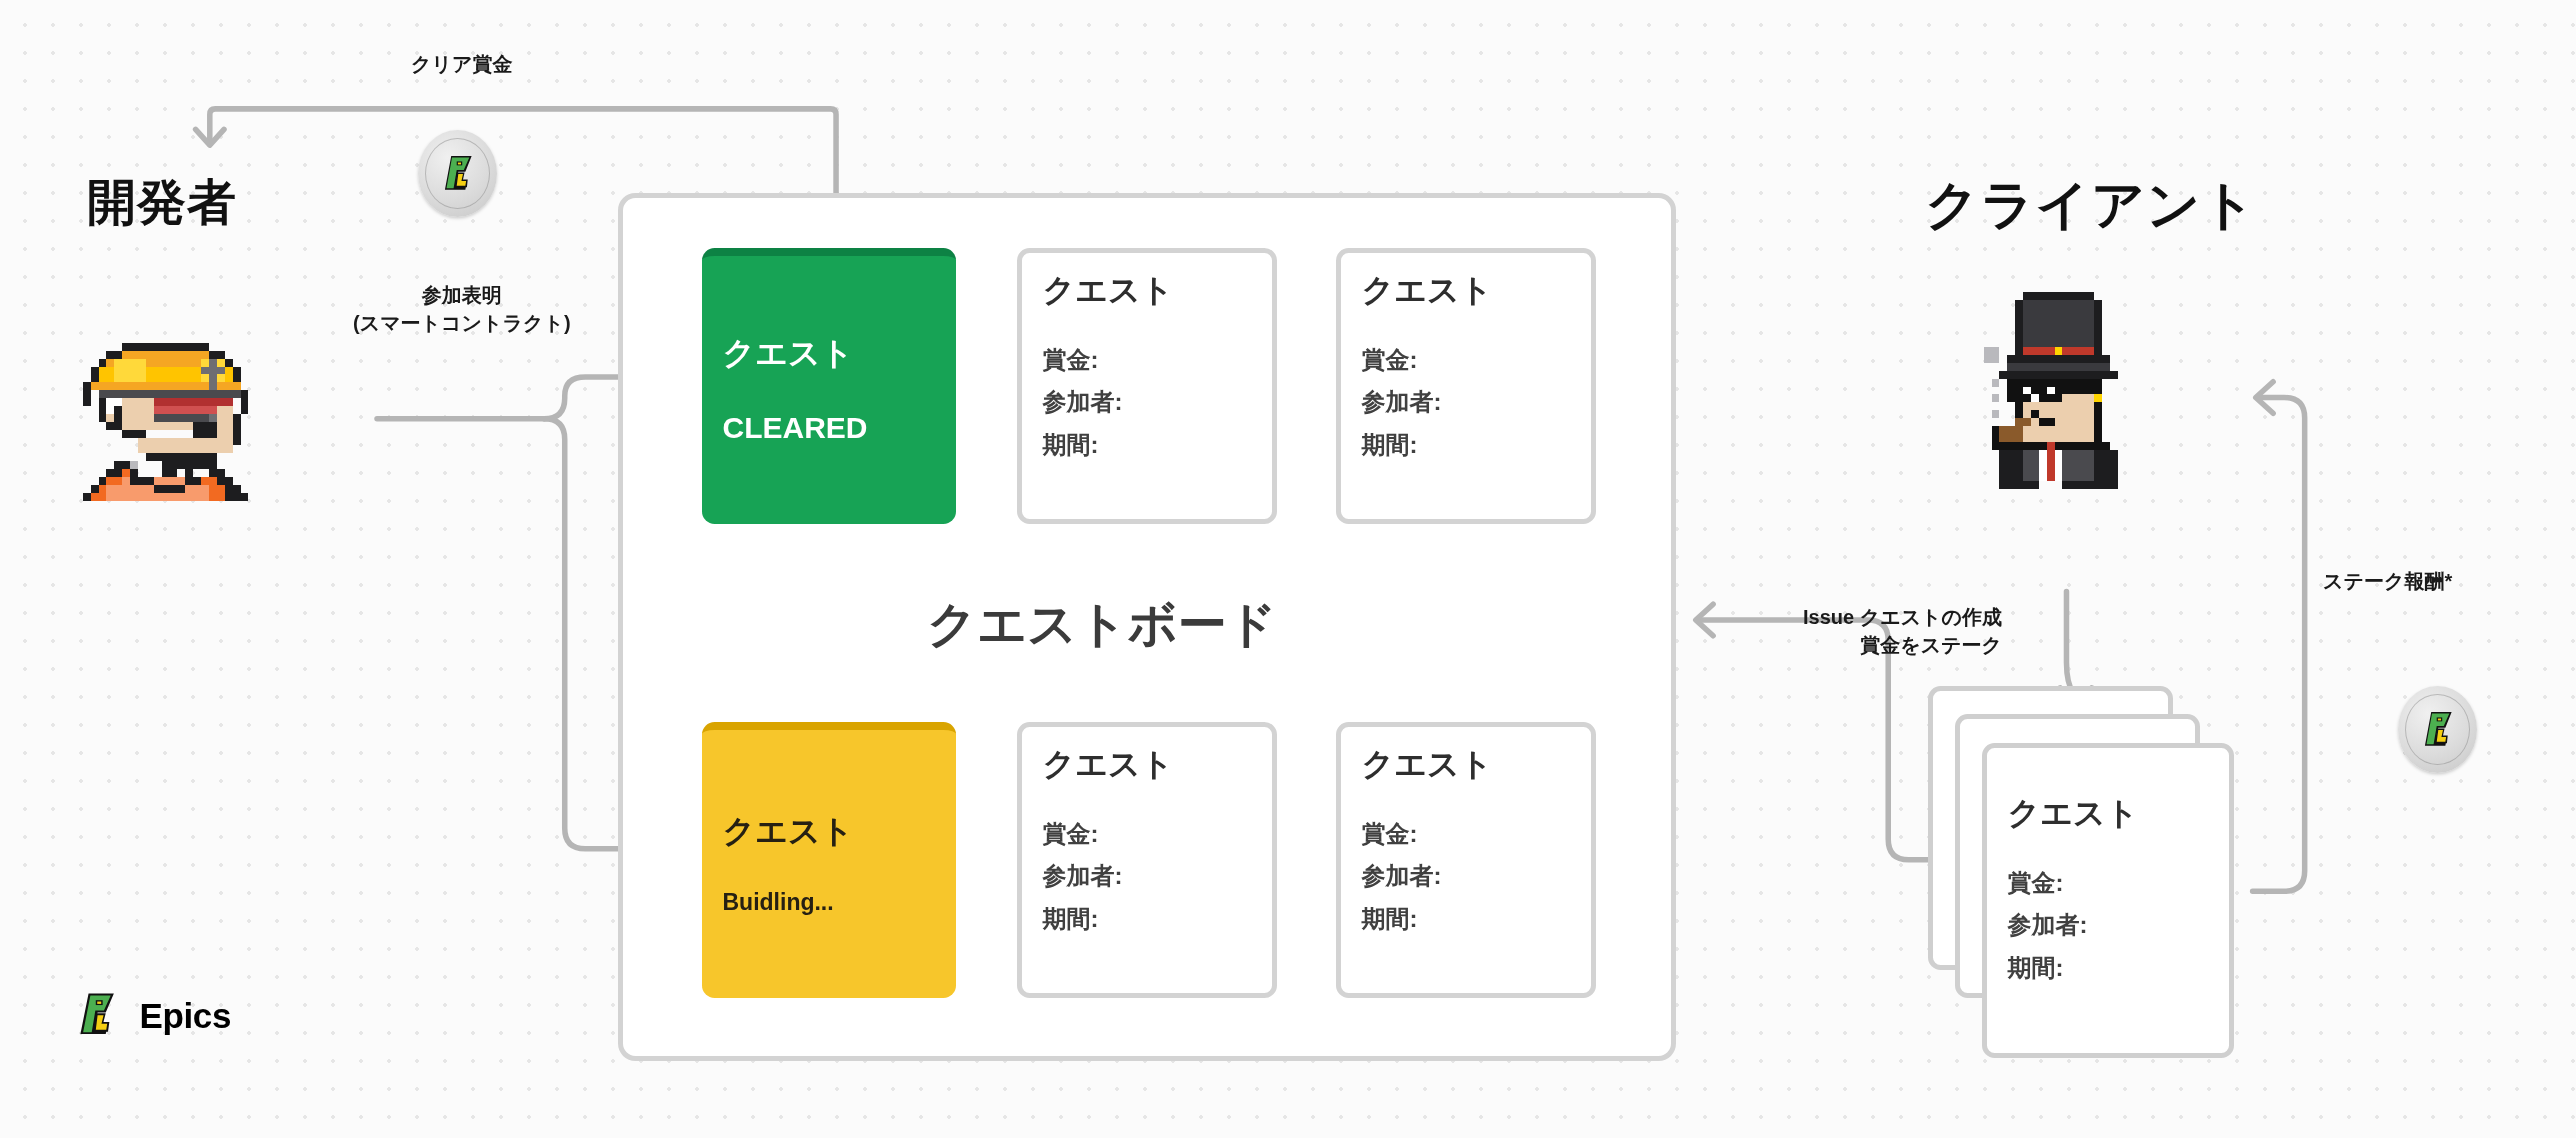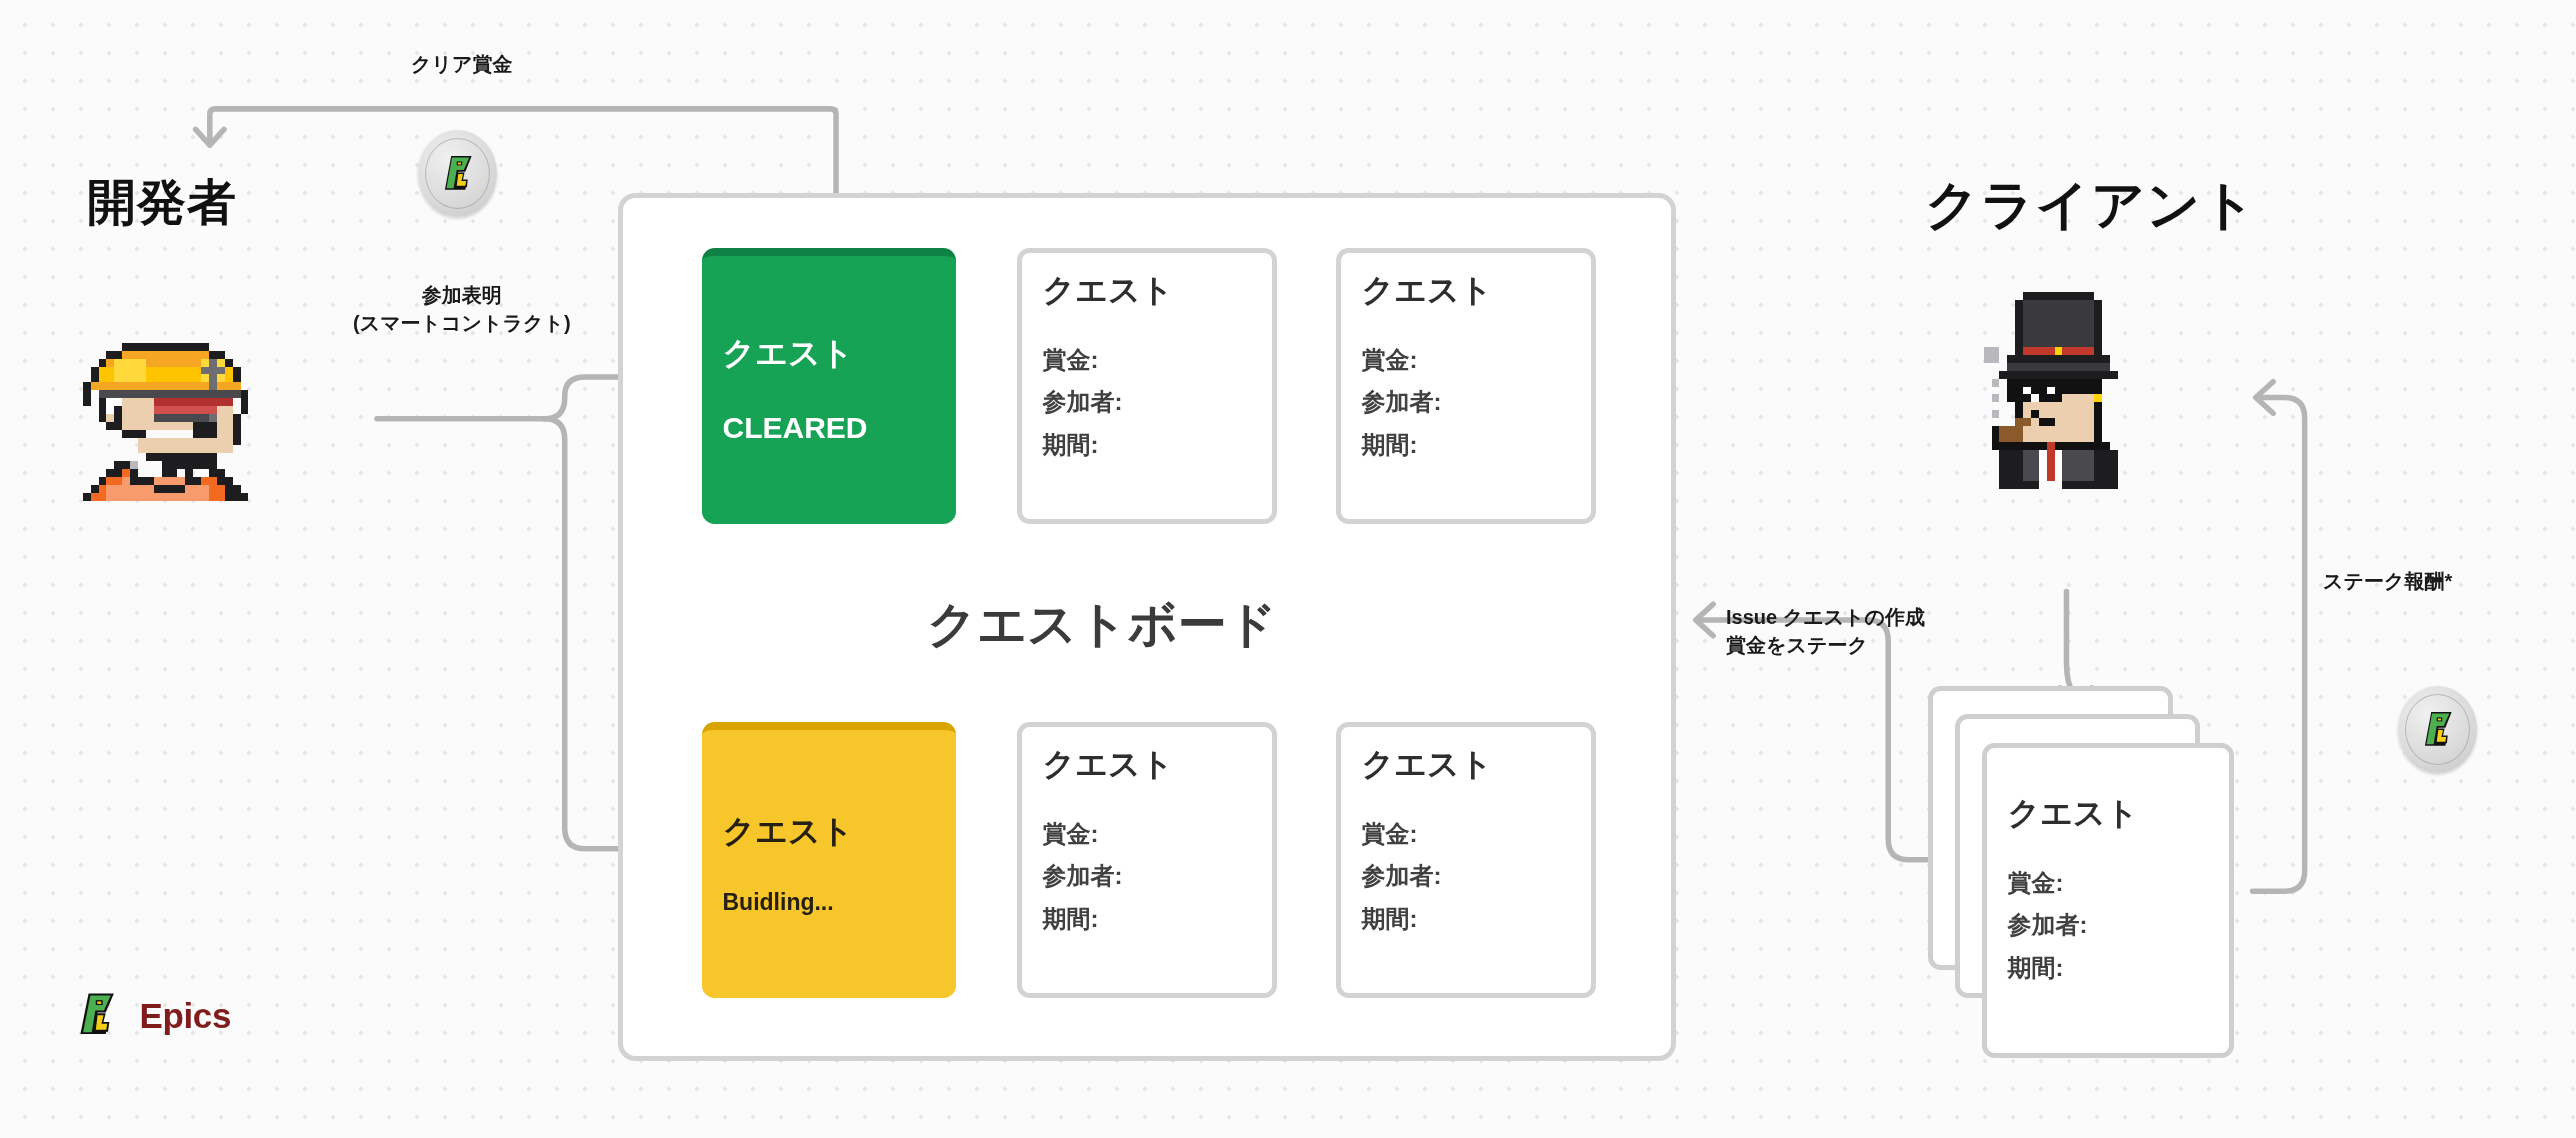--- a/index.html
+++ b/index.html
@@ -25,21 +25,21 @@
   }
   #dev-title{left:87px;top:170px;font-size:49px;}
   #client-title{left:1925px;top:170px;font-size:53px;}
 
   .edge-label{
     position:absolute;font-weight:bold;color:#1a1a1a;
     font-size:20px;line-height:1.42;white-space:nowrap;
   }
   #lbl-clear{left:411px;top:50px;}
   #lbl-join{left:353px;top:281px;text-align:center;}
-  #lbl-issue{left:1726px;top:603px;}
+  #lbl-issue{left:1803px;top:603px;text-align:right;}
   #lbl-stake-reward{left:2323px;top:567px;}
 
   
   #board{
     position:absolute;left:618px;top:193px;width:1058px;height:868px;
     background:#fff;border:5.5px solid #d3d3d3;border-radius:17.4px;
     box-sizing:border-box;
   }
   #board-title{
     position:absolute;left:618px;top:592px;width:968px;
@@ -92,21 +92,21 @@
   }
   #coin-dev{left:418px;top:130px;width:79px;height:87px;}
   #coin-stake{left:2398px;top:686px;width:79px;height:87px;}
 
   
   .epics-mark{position:relative;}
   .epics-mark svg{display:block;}
 
   
   #brand{position:absolute;left:75px;top:990px;display:flex;align-items:center;gap:17.4px;}
-  #brand-name{font-size:35px;font-weight:bold;color:#7f1d1d;letter-spacing:-.01em;}
+  #brand-name{font-size:35px;font-weight:bold;color:#000000;letter-spacing:-.01em;}
 
   
   .avatar{position:absolute;image-rendering:pixelated;}
   #dev-avatar{left:59px;top:335px;}
   #client-avatar{left:1968px;top:292px;}
 </style>
 </head>
 <body>
 
 <div id="dots"></div>

